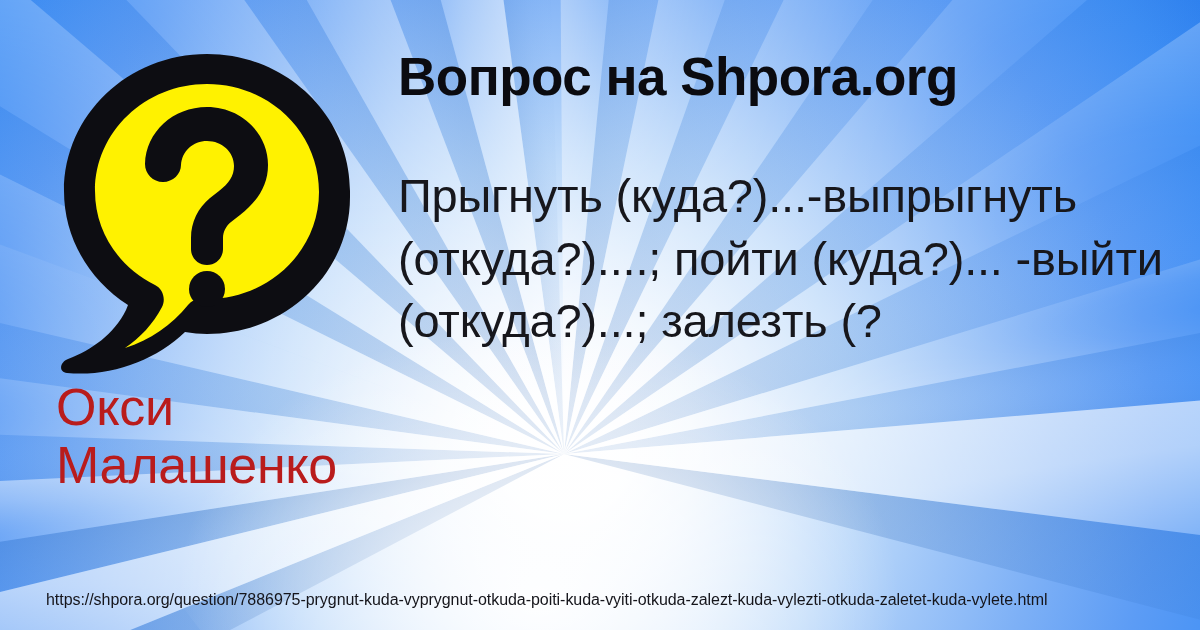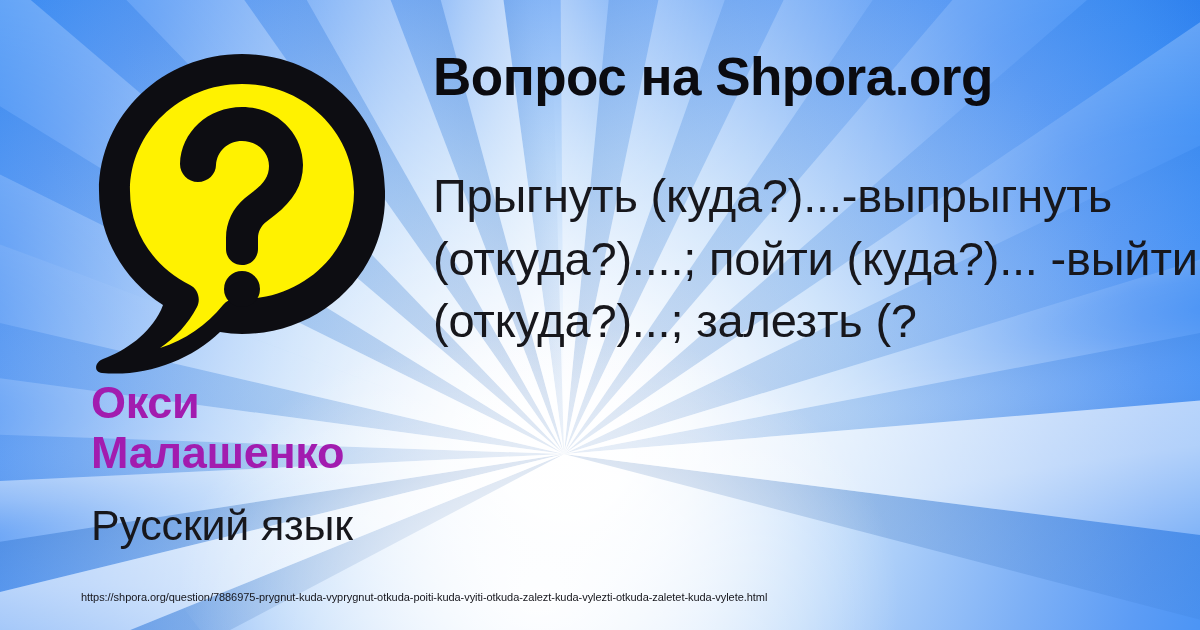--- a/index.html
+++ b/index.html
@@ -35,21 +35,20 @@
     inset: 0;
     width: 100%;
     height: 100%;
     display: block;
   }
 
   
   .content {
     position: absolute;
     inset: 0;
-    margin-left: 35px;
   }
 
   .bubble-wrap {
     position: absolute;
     left: 52px;
     top: 46px;
     width: 310px;
     height: 330px;
   }
   .bubble-svg {
@@ -81,44 +80,44 @@
     line-height: 1.33;
     color: #17171c;
     letter-spacing: -0.2px;
   }
 
   .author {
     position: absolute;
     left: 56px;
     top: 378px;
     width: 340px;
-    font-size: 45px;
-    font-weight: bold;
+    font-size: 52px;
+    font-weight: normal;
     line-height: 1.12;
-    color: #a21caf;
+    color: #b91c1c;
     letter-spacing: -0.3px;
   }
 
   .subject {
     position: absolute;
     left: 56px;
     top: 502px;
     width: 360px;
     font-size: 43px;
     font-weight: normal;
     line-height: 1.1;
     color: #17171c;
     letter-spacing: -0.2px;
   }
 
   .url {
     position: absolute;
     left: 46px;
     top: 591px;
-    font-size: 11px;
+    font-size: 16px;
     font-weight: normal;
     color: #15151b;
     letter-spacing: -0.05px;
     white-space: nowrap;
     text-decoration: none;
   }
 </style>
 </head>
 <body>
 
@@ -241,18 +240,17 @@
         <circle cx="155" cy="243" r="18" fill="#0d0d12"></circle>
       </svg>
     </div>
 
     <div class="title">Вопрос на Shpora.org</div>
 
     <div class="question">Прыгнуть (куда?)...-выпрыгнуть (откуда?)....; пойти (куда?)... -выйти (откуда?)...; залезть (?</div>
 
     <div class="author">Окси Малашенко</div>
 
-    <div class="subject">Русский язык</div>
 
     <a class="url" href="#">https://shpora.org/question/7886975-prygnut-kuda-vyprygnut-otkuda-poiti-kuda-vyiti-otkuda-zalezt-kuda-vylezti-otkuda-zaletet-kuda-vylete.html</a>
 
   </div>
 </div>
 
 </body></html>

